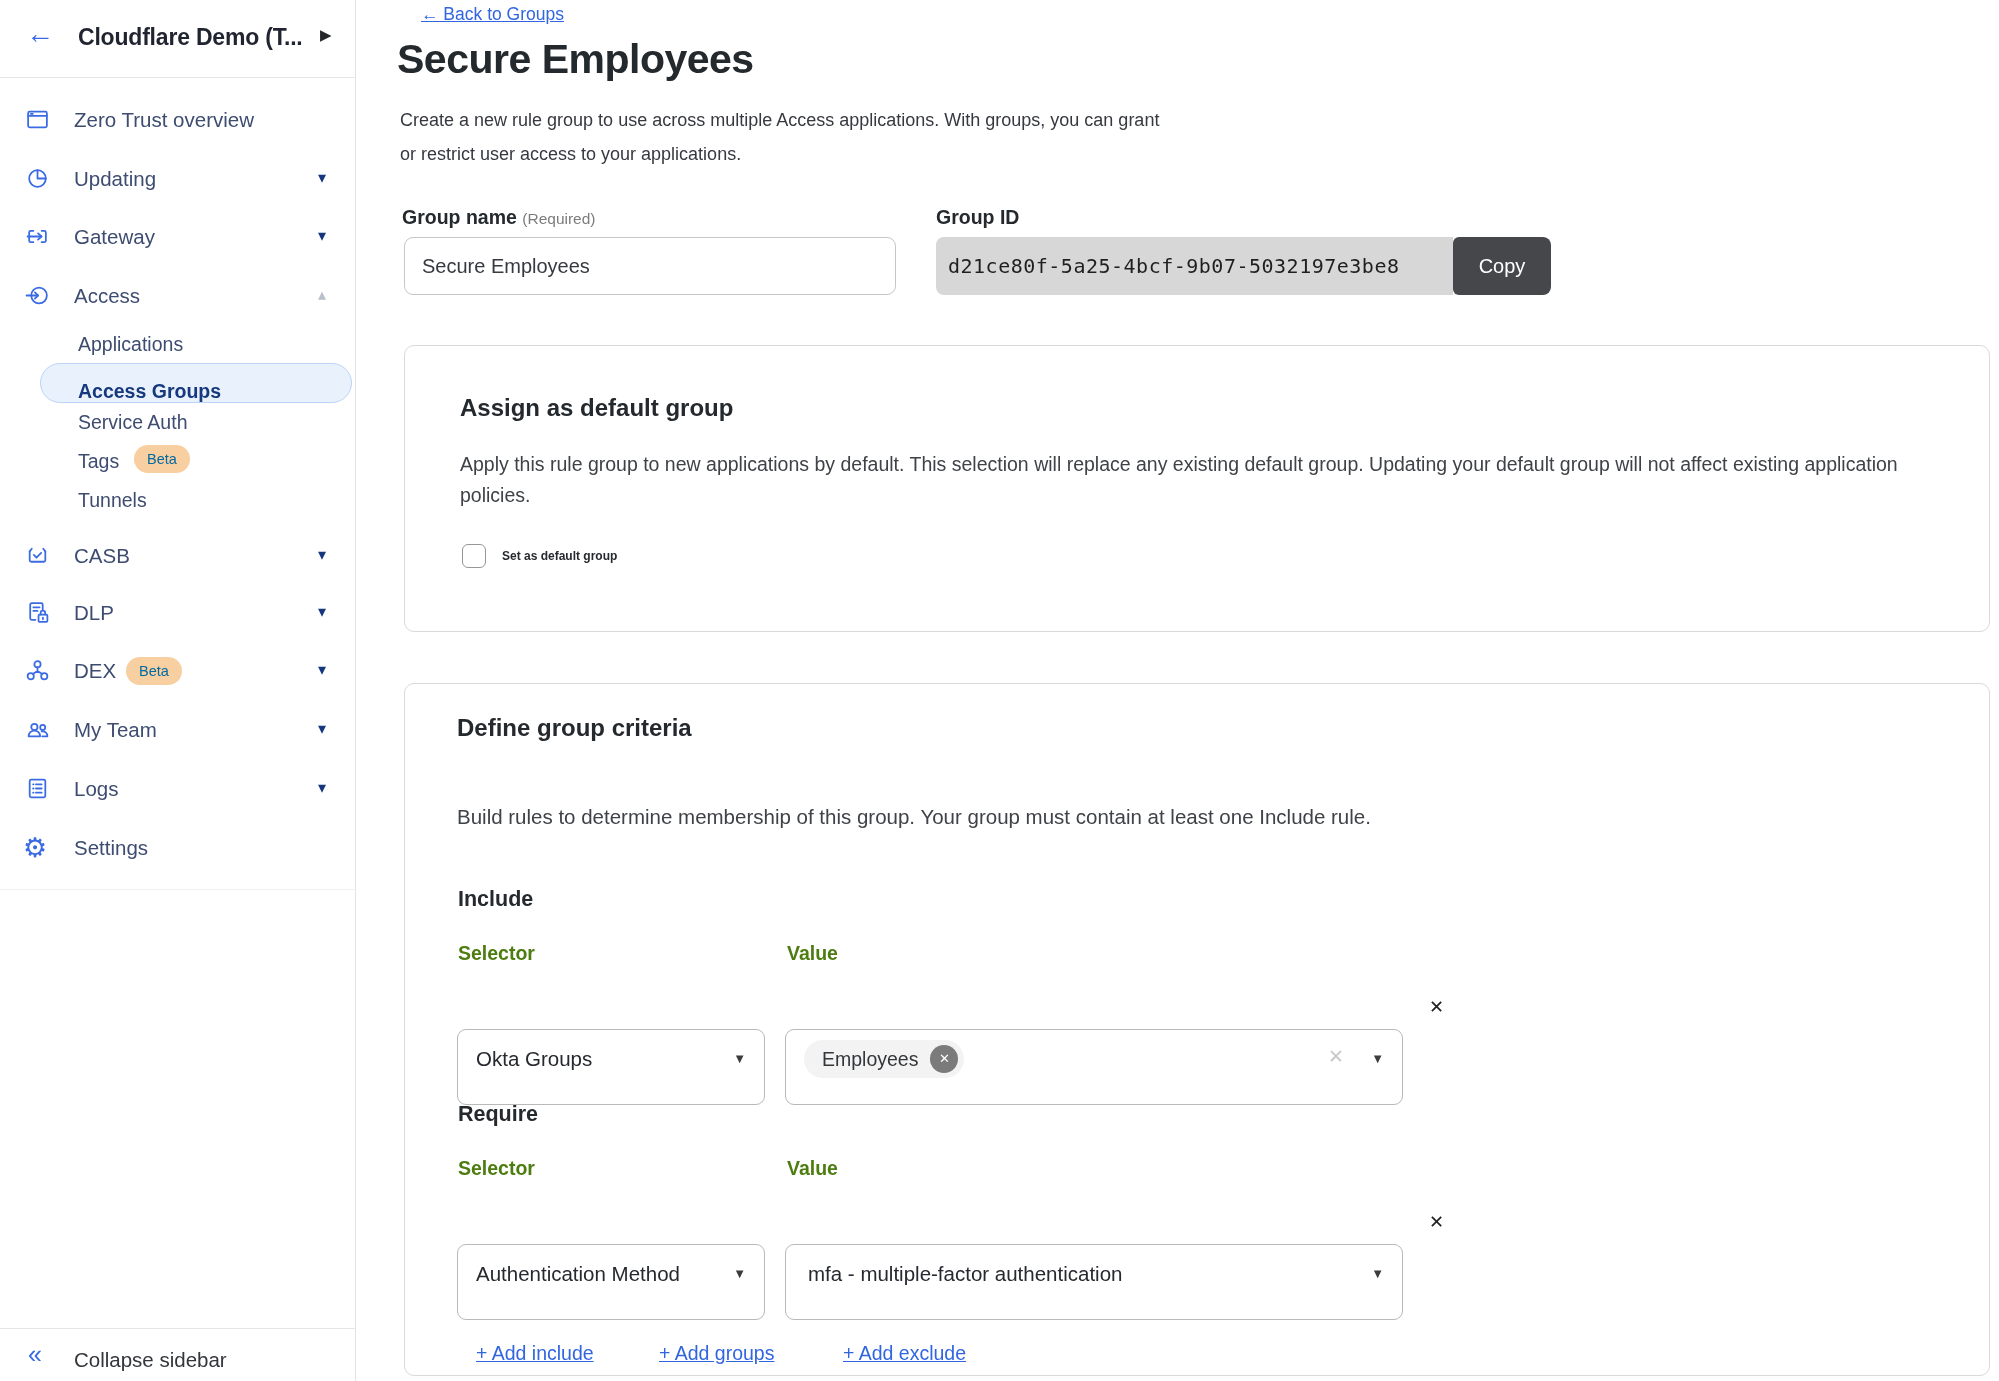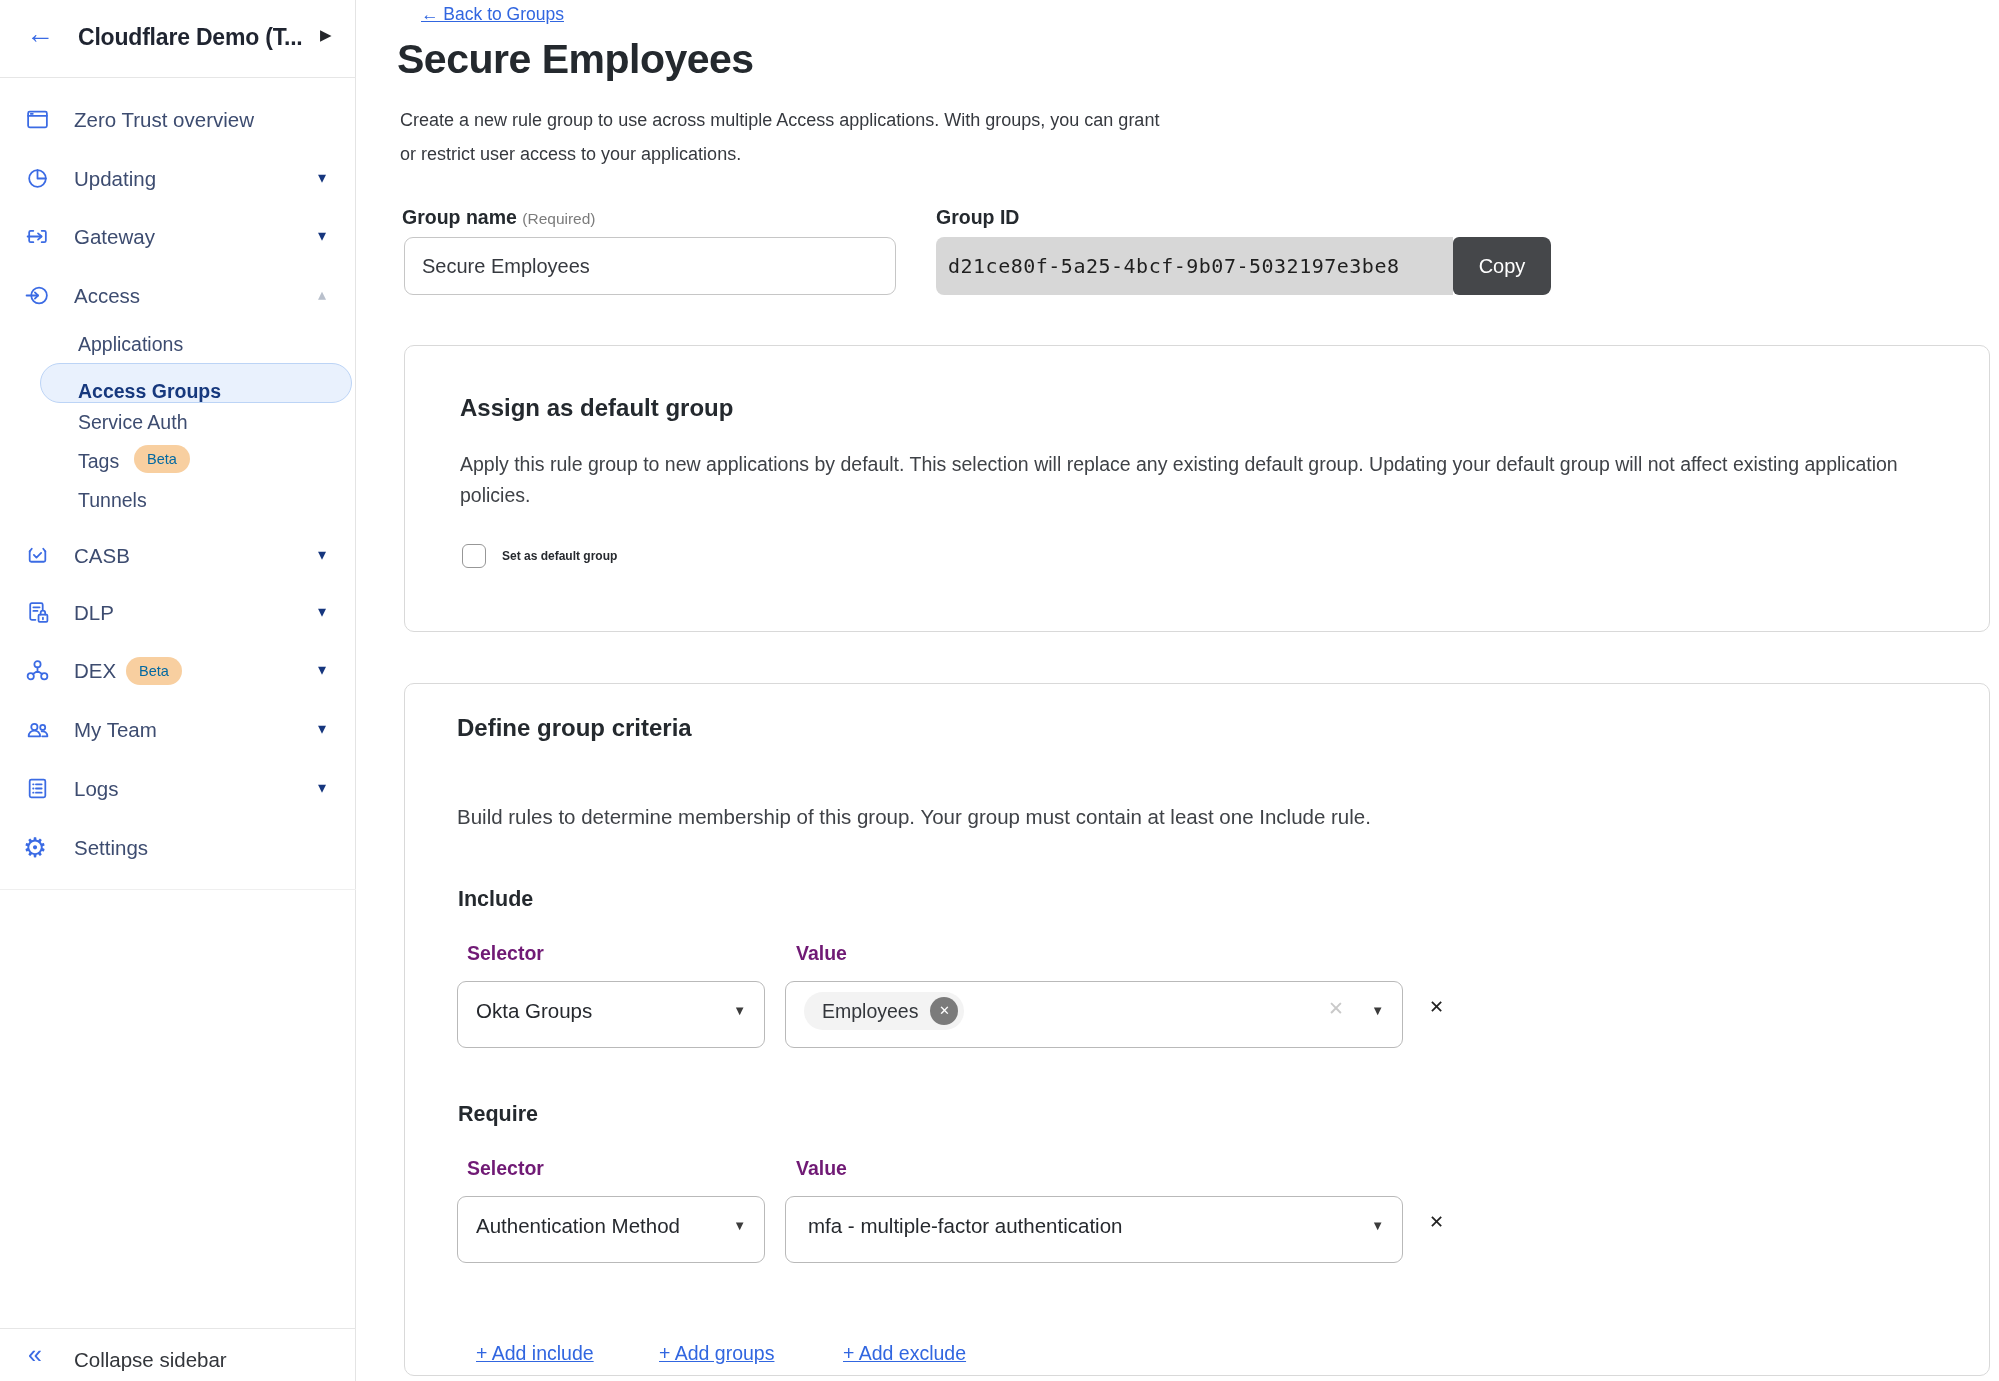--- a/index.html
+++ b/index.html
@@ -40,22 +40,22 @@
   .id-box{flex:1;background:#d7d7d7;font-family:"DejaVu Sans Mono","Liberation Mono",monospace;font-size:20px;color:#1f1f1f;line-height:58px;padding-left:12px;letter-spacing:0.5px;white-space:nowrap;}
   .copy-btn{width:98px;background:#45474a;color:#ffffff;font-size:20px;line-height:58px;text-align:center;cursor:pointer;border-radius:6px;}
 
   .card{position:absolute;left:404px;width:1586px;background:#fff;border:1.5px solid #d9d9d9;border-radius:10px;box-sizing:border-box;}
   .card-h{position:absolute;left:55px;font-size:24px;font-weight:bold;color:#24292e;white-space:nowrap;}
   .card-p{position:absolute;left:55px;font-size:19.5px;line-height:30.5px;color:#3f4247;}
   .checkbox{position:absolute;left:57px;width:24px;height:24px;border:1.5px solid #979797;border-radius:6px;box-sizing:border-box;background:#fff;cursor:pointer;}
   .cb-label{position:absolute;left:97px;font-size:12px;color:#26292e;line-height:24px;white-space:nowrap;font-weight:bold;}
 
   .sec-h{position:absolute;left:53px;font-size:21.5px;font-weight:bold;color:#24292e;}
-  .col-label{position:absolute;font-size:19.5px;font-weight:bold;color:#701a75;margin-left:9px;}
-  .dd{position:absolute;height:67px;border:1.5px solid #b9b9b9;border-radius:9px;box-sizing:border-box;background:#fff;cursor:pointer;}
+  .col-label{position:absolute;font-size:19.5px;font-weight:bold;color:#4d7c0f;}
+  .dd{position:absolute;height:76px;border:1.5px solid #b9b9b9;border-radius:9px;box-sizing:border-box;background:#fff;cursor:pointer;margin-top:48px;}
   .dd-text{position:absolute;left:18px;top:0;line-height:57px;font-size:20.5px;color:#26292e;white-space:nowrap;}
   .dd-caret{position:absolute;right:18px;top:21px;font-size:13px;color:#3c3c3c;}
   .dd-clear{position:absolute;right:58px;top:15px;font-size:19px;color:#c9c9c9;cursor:pointer;}
   .chip{position:absolute;left:18px;top:10px;height:38px;border-radius:19px;background:#f3f3f3;display:inline-flex;align-items:center;padding:0 6px 0 18px;}
   .chip-label{font-size:19.5px;color:#33363b;white-space:nowrap;}
   .chip-x{width:28px;height:28px;border-radius:50%;background:#7b7b7b;color:#fff;font-size:13px;line-height:28px;text-align:center;margin-left:12px;cursor:pointer;}
   .row-x{position:absolute;font-size:18px;color:#222;cursor:pointer;}
   .add-link{position:absolute;font-size:19.5px;color:#3166e0;text-decoration:underline;cursor:pointer;white-space:nowrap;}
   svg.ic{stroke:#3b6be4;fill:none;stroke-width:1.7;stroke-linecap:round;stroke-linejoin:round;}
   .gear{position:absolute;left:23px;top:6px;font-size:27px;color:#3b6be4;font-family:"DejaVu Sans",sans-serif;}

